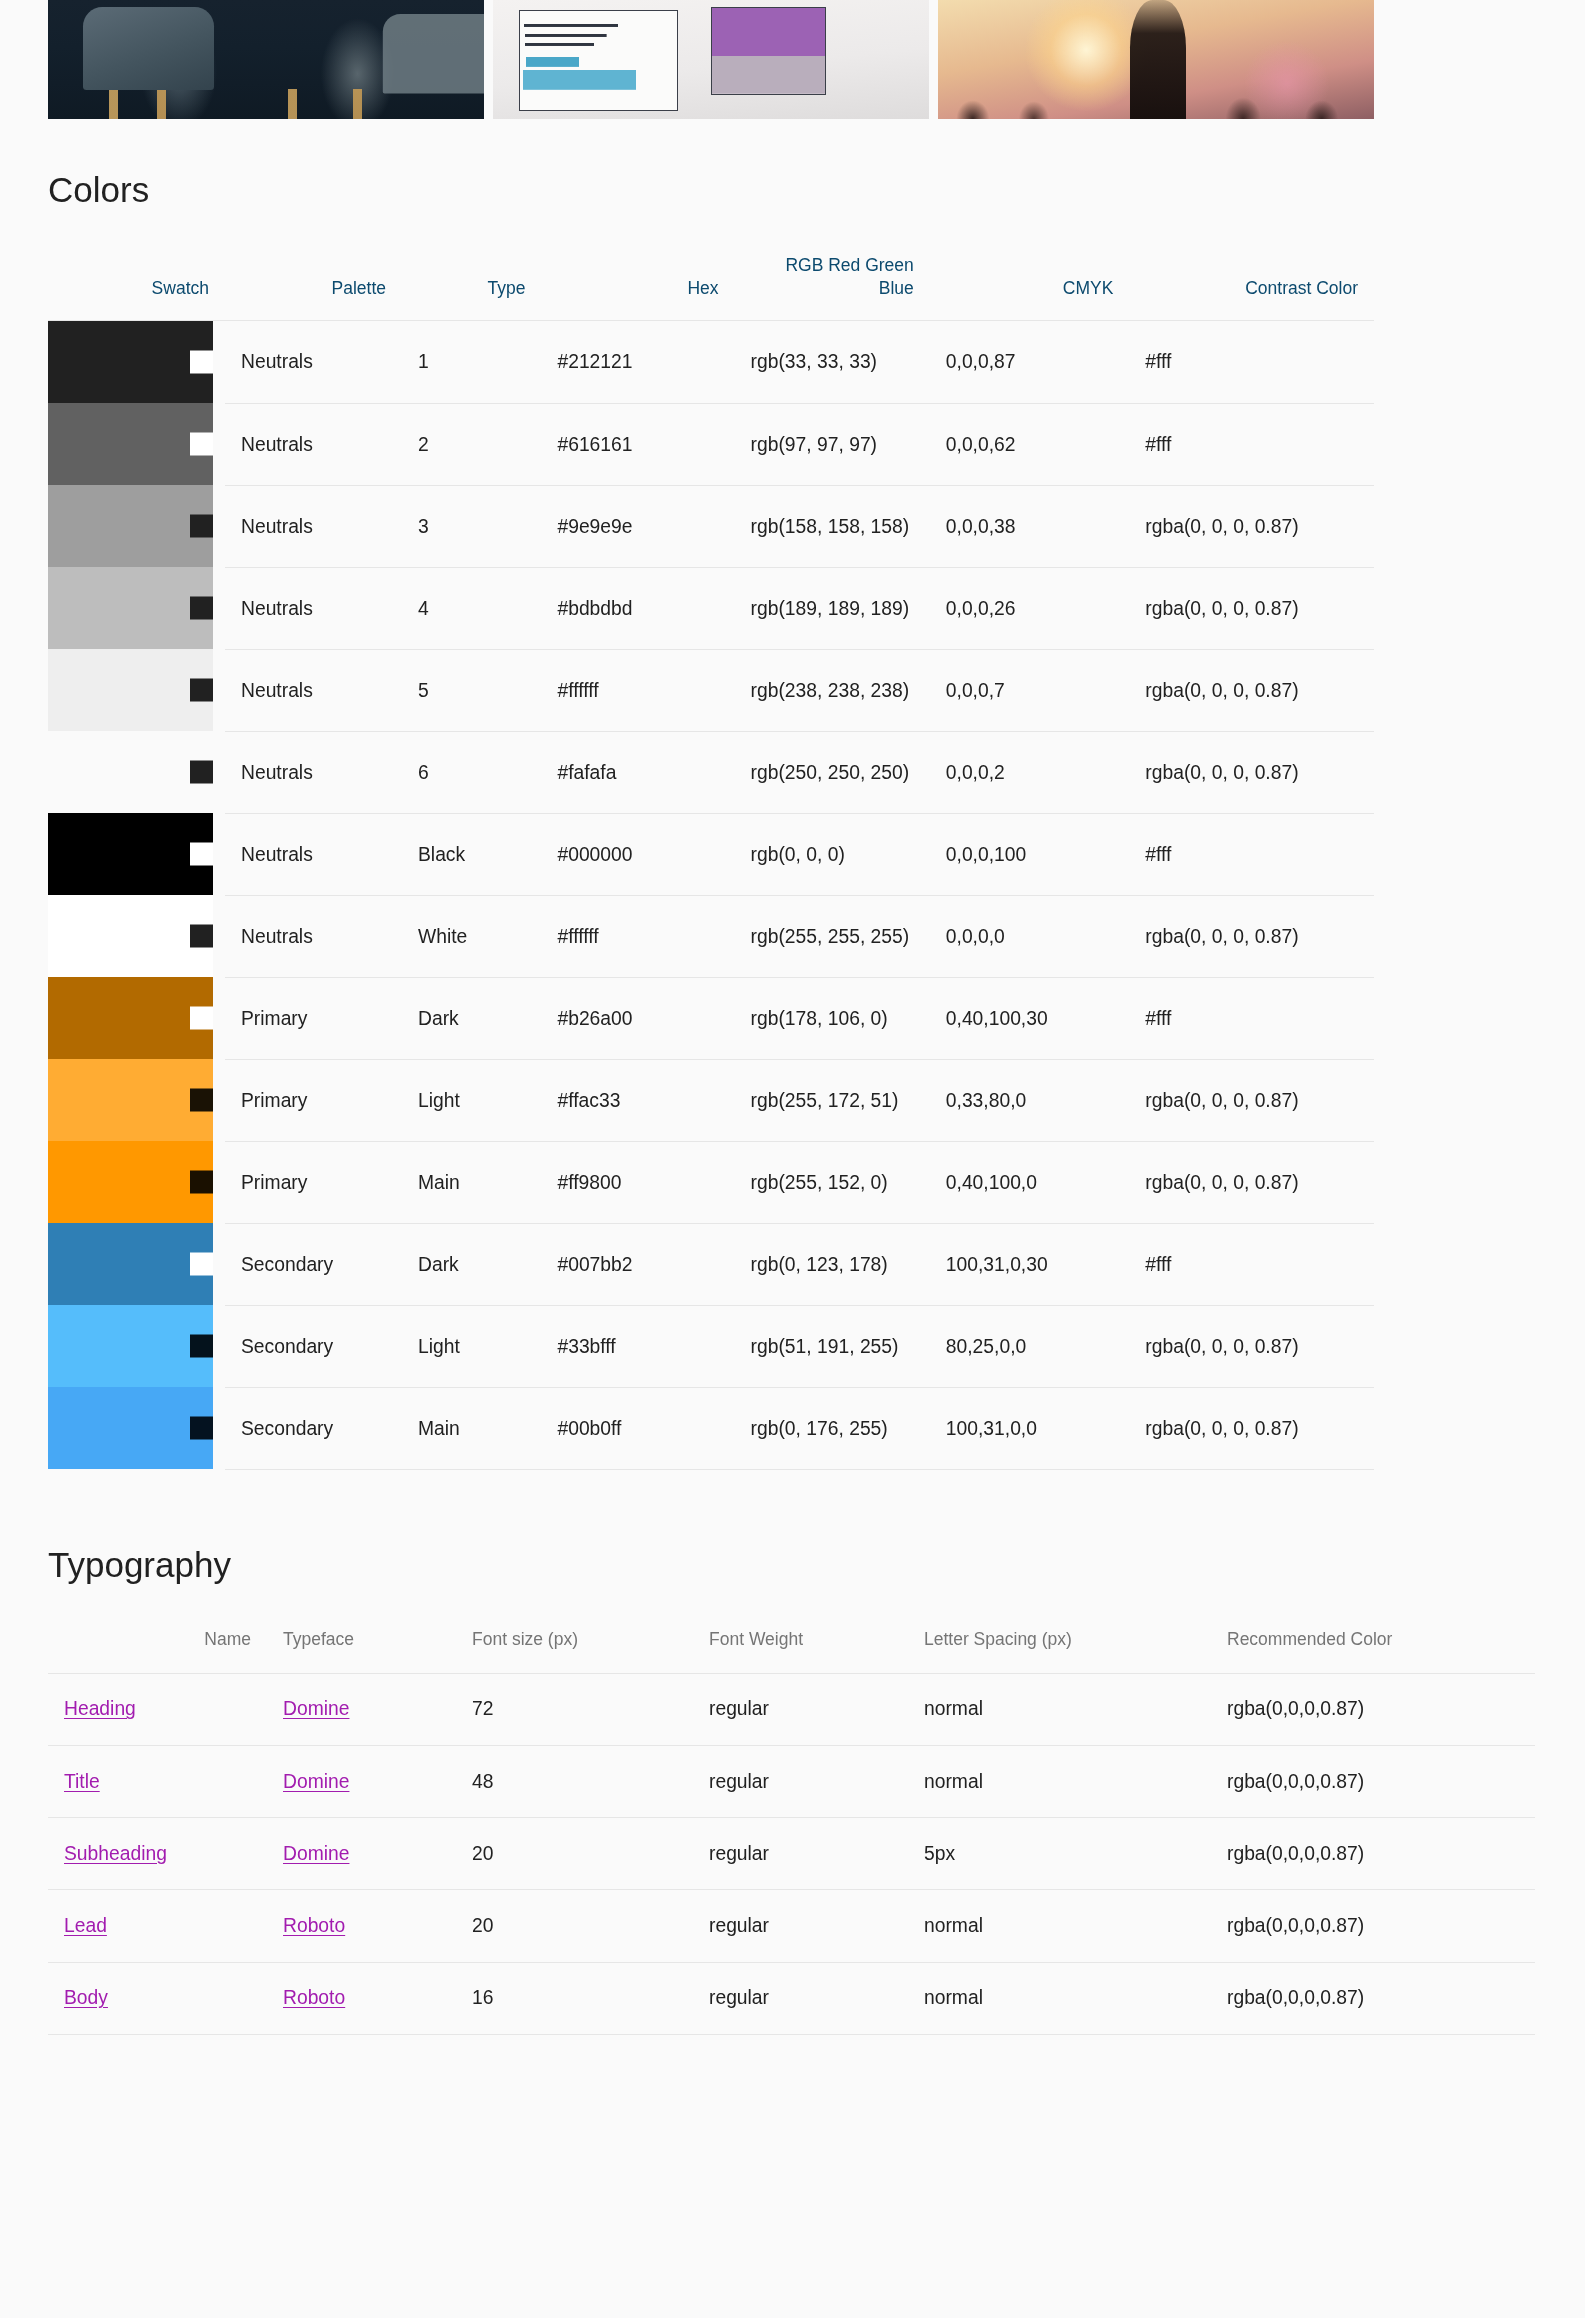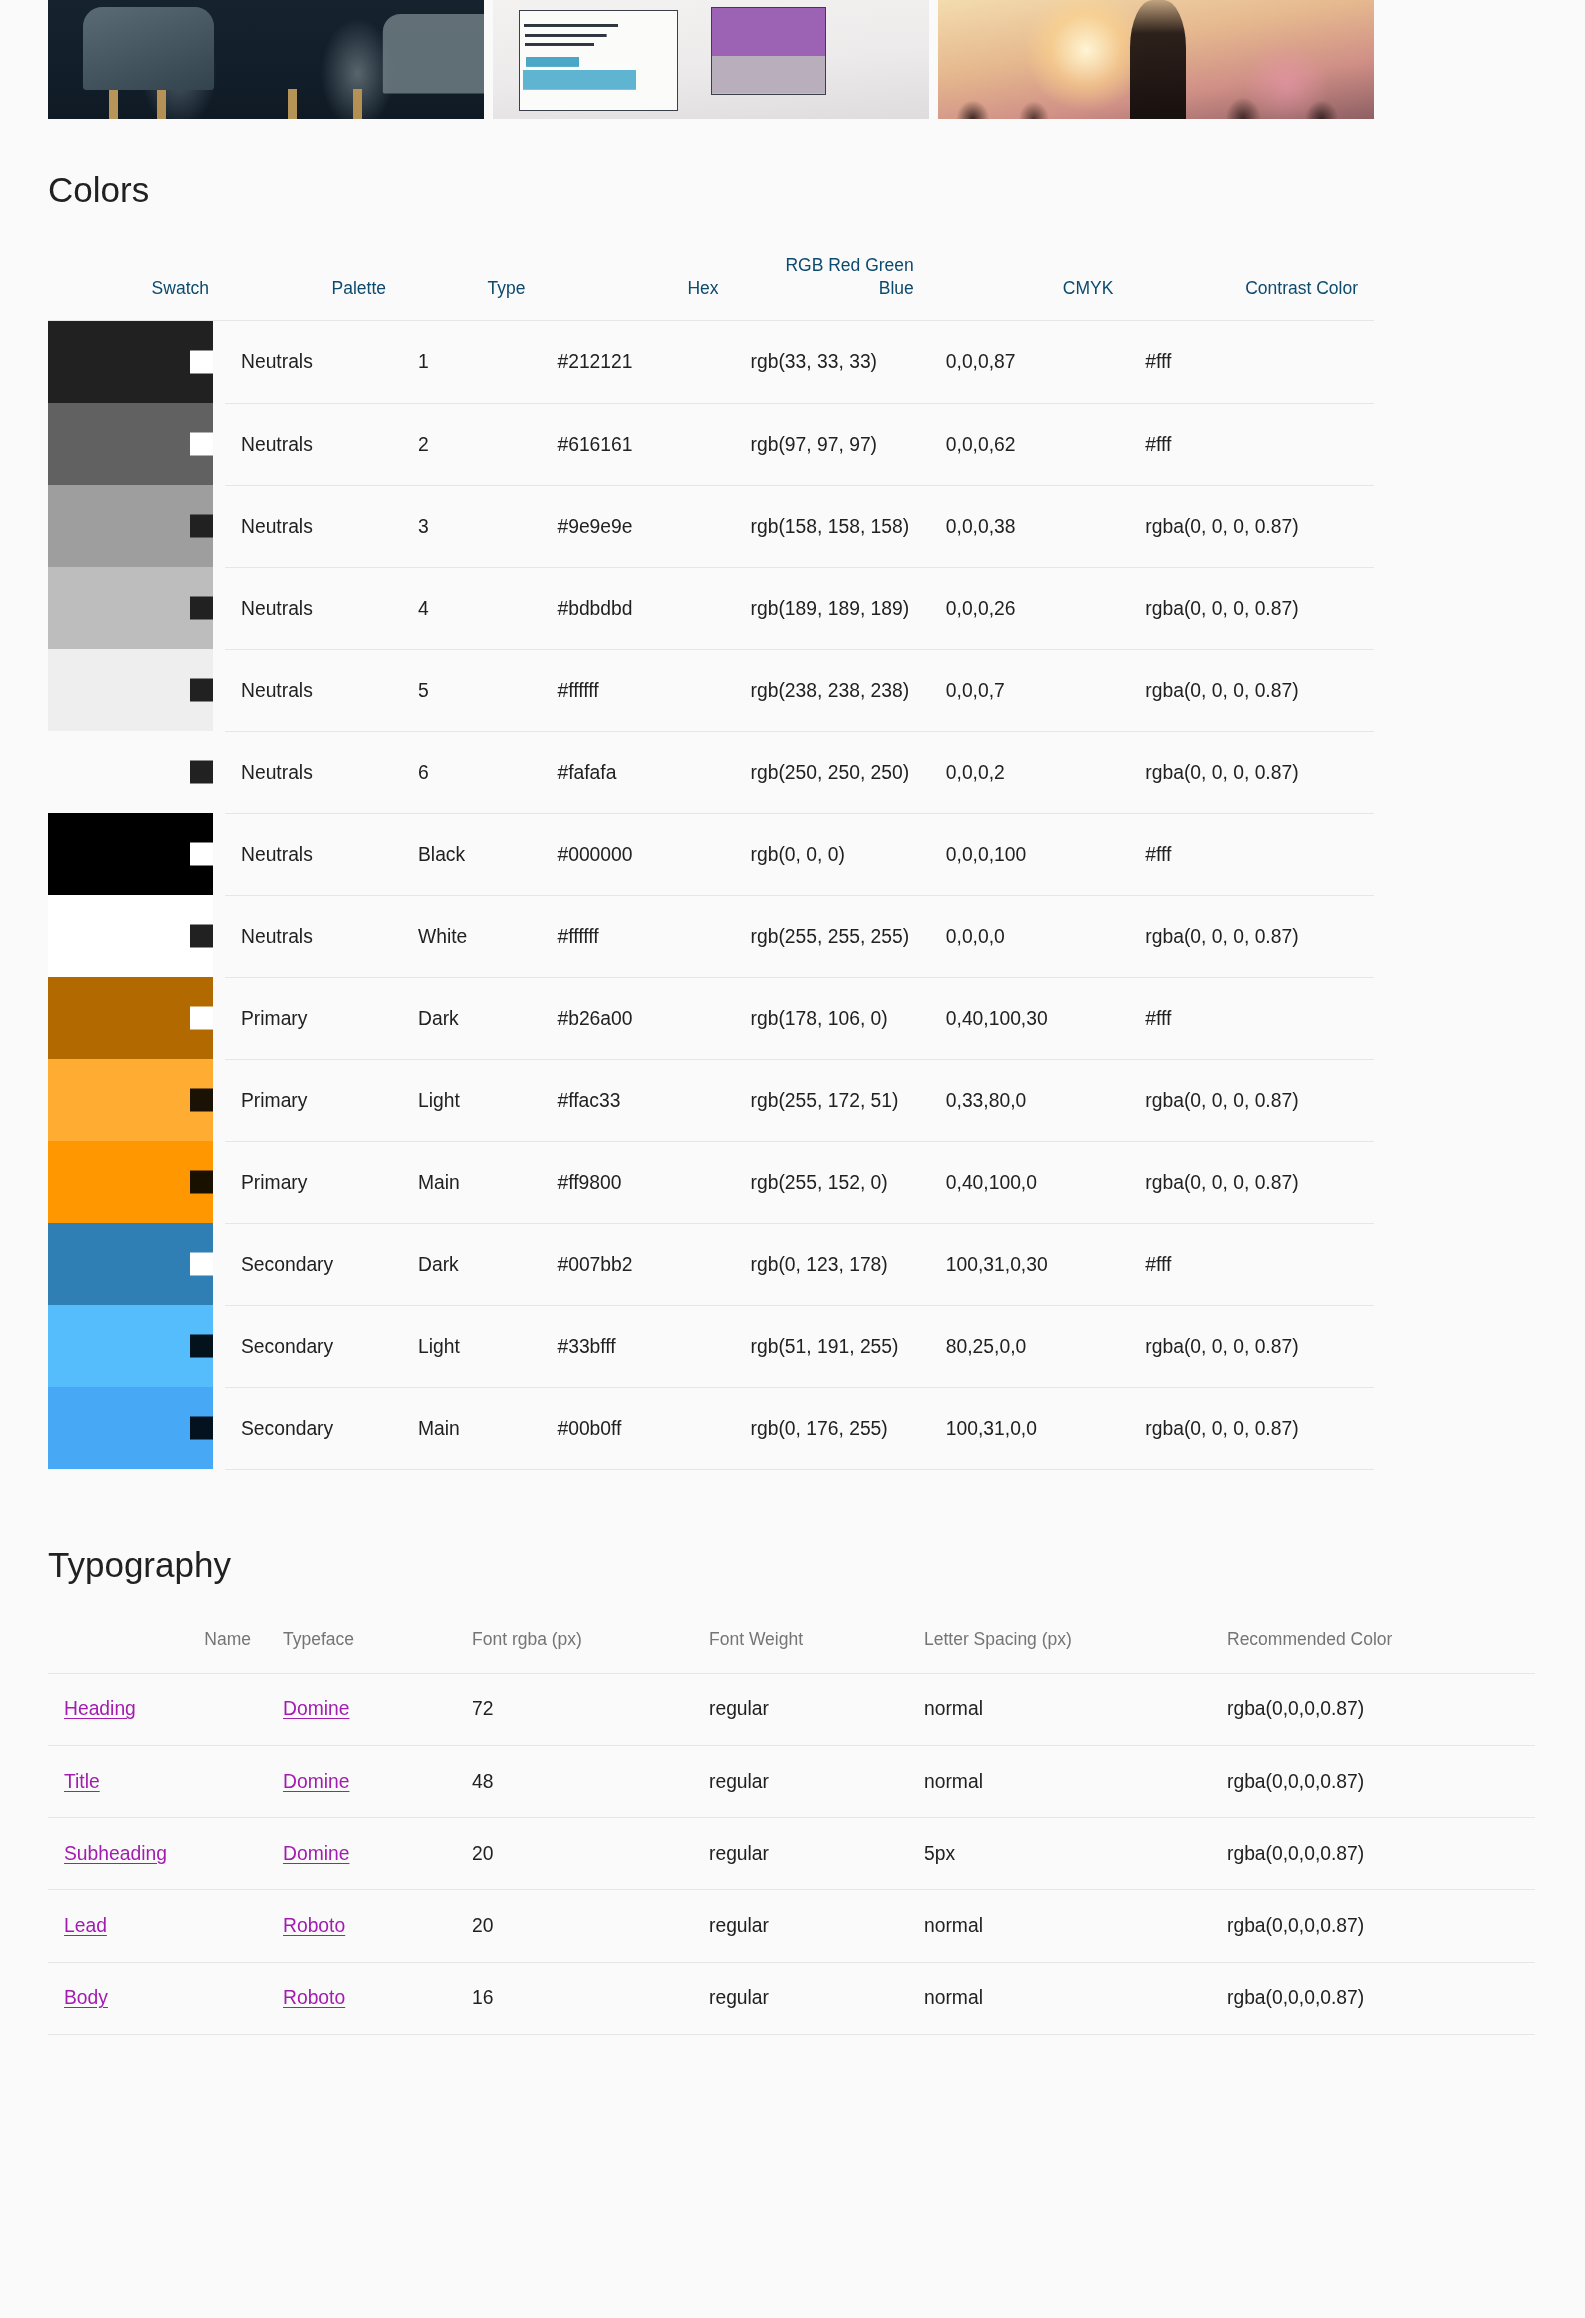--- a/index.html
+++ b/index.html
@@ -407,21 +407,21 @@
   <div class="section" id="typography-title-wrap">
     <h2 class="section-title">Typography</h2>
   </div>
 
   <div class="section">
     <table id="typography-table">
       <thead>
         <tr>
           <th class="tcol-name">Name</th>
           <th class="tcol-face">Typeface</th>
-          <th class="tcol-size">Font rgba (px)</th>
+          <th class="tcol-size">Font size (px)</th>
           <th class="tcol-weight">Font Weight</th>
           <th class="tcol-spacing">Letter Spacing (px)</th>
           <th class="tcol-color">Recommended Color</th>
         </tr>
       </thead>
       <tbody id="typography-body">
           <tr>
             <td><span class="tlink">Heading</span></td>
             <td><span class="tlink">Domine</span></td>
             <td>72</td>

